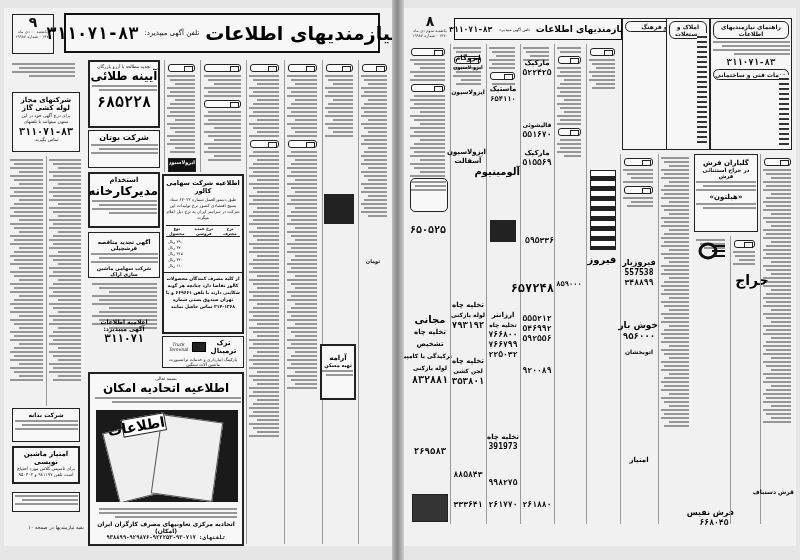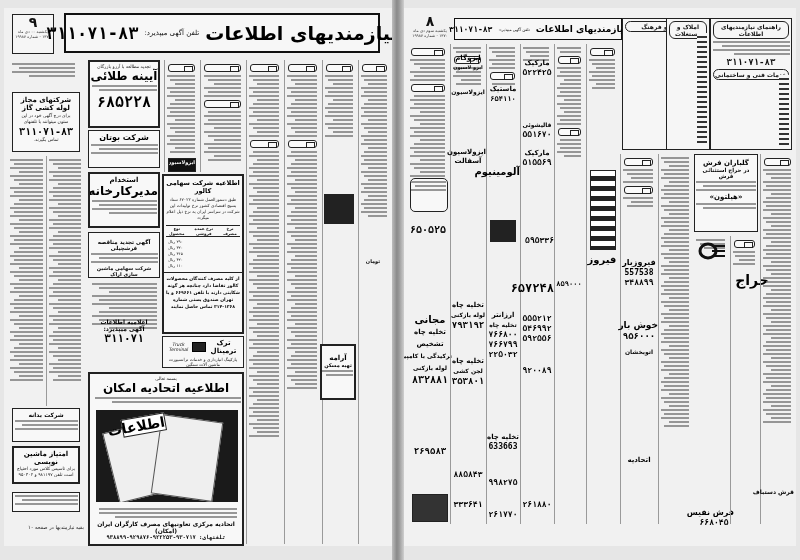--- a/index.html
+++ b/index.html
@@ -732,24 +732,24 @@
     <div class="ad" style="left:86px;top:212px;width:26px;height:22px;background:#222;"></div>
     <div class="bigtext" style="left:82px;top:302px;width:34px;font-size:7px;line-height:10px;">
       <div>ارزانتر</div>
       <div style="font-size:6px;">تخلیه چاه</div>
       <div class="num-b" style="font-size:8px;">۷۶۶۸۰۰</div>
       <div class="num-b" style="font-size:8px;">۷۶۶۷۹۹</div>
       <div class="num-b" style="font-size:8px;">۲۲۵۰۳۲</div>
     </div>
     <div class="bigtext" style="left:82px;top:424px;width:34px;font-size:7px;line-height:10px;">
       <div>تخلیه چاه</div>
-      <div class="num-b" style="font-size:8px;">633663</div>
+      <div class="num-b" style="font-size:8px;">391973</div>
     </div>
     <div class="bigtext" style="left:82px;top:470px;width:34px;font-size:8px;"><span class="num-b">۹۹۸۲۷۵</span></div>
-    <div class="bigtext" style="left:82px;top:492px;width:34px;font-size:8px;margin-top:10px;"><span class="num-b">۲۶۱۷۷۰</span></div>
+    <div class="bigtext" style="left:82px;top:492px;width:34px;font-size:8px;"><span class="num-b">۲۶۱۷۷۰</span></div>
 
     <div class="col" style="left:116px;top:36px;width:32px;height:480px;">
       <div class="line l"></div>
         <div class="line m"></div>
         <div class="line s"></div>
         <div class="line l"></div>
     </div>
     <div class="bigtext" style="left:116px;top:50px;width:34px;font-size:7px;line-height:10px;">
       <div>مارکیک</div>
       <div class="num-b" style="font-size:8px;">۵۲۲۴۲۵</div>
@@ -832,21 +832,21 @@
     <div class="bigtext" style="left:216px;top:250px;width:38px;font-size:8px;line-height:10px;">
       <div>فیروزبار</div>
       <div class="num-b">557538</div>
       <div class="num-b">۳۴۸۸۹۹</div>
     </div>
     <div class="bigtext" style="left:216px;top:312px;width:38px;font-size:9px;line-height:11px;">
       <div>خوش بار</div>
       <div class="num-b">۹۵۶۰۰۰</div>
     </div>
     <div class="bigtext" style="left:216px;top:340px;width:38px;font-size:6px;">اتوبخشان</div>
-    <div class="bigtext" style="left:216px;top:448px;width:38px;font-size:7px;">اتحادیه</div>
+    <div class="bigtext" style="left:216px;top:448px;width:38px;font-size:7px;">امتیاز</div>
 
     <div class="col" style="left:254px;top:146px;width:34px;height:370px;">
       <div class="line l"></div>
         <div class="line m"></div>
         <div class="line s"></div>
         <div class="line l"></div>
       <div class="line m"></div>
         <div class="line l"></div>
         <div class="line s"></div>
         <div class="line m"></div>

